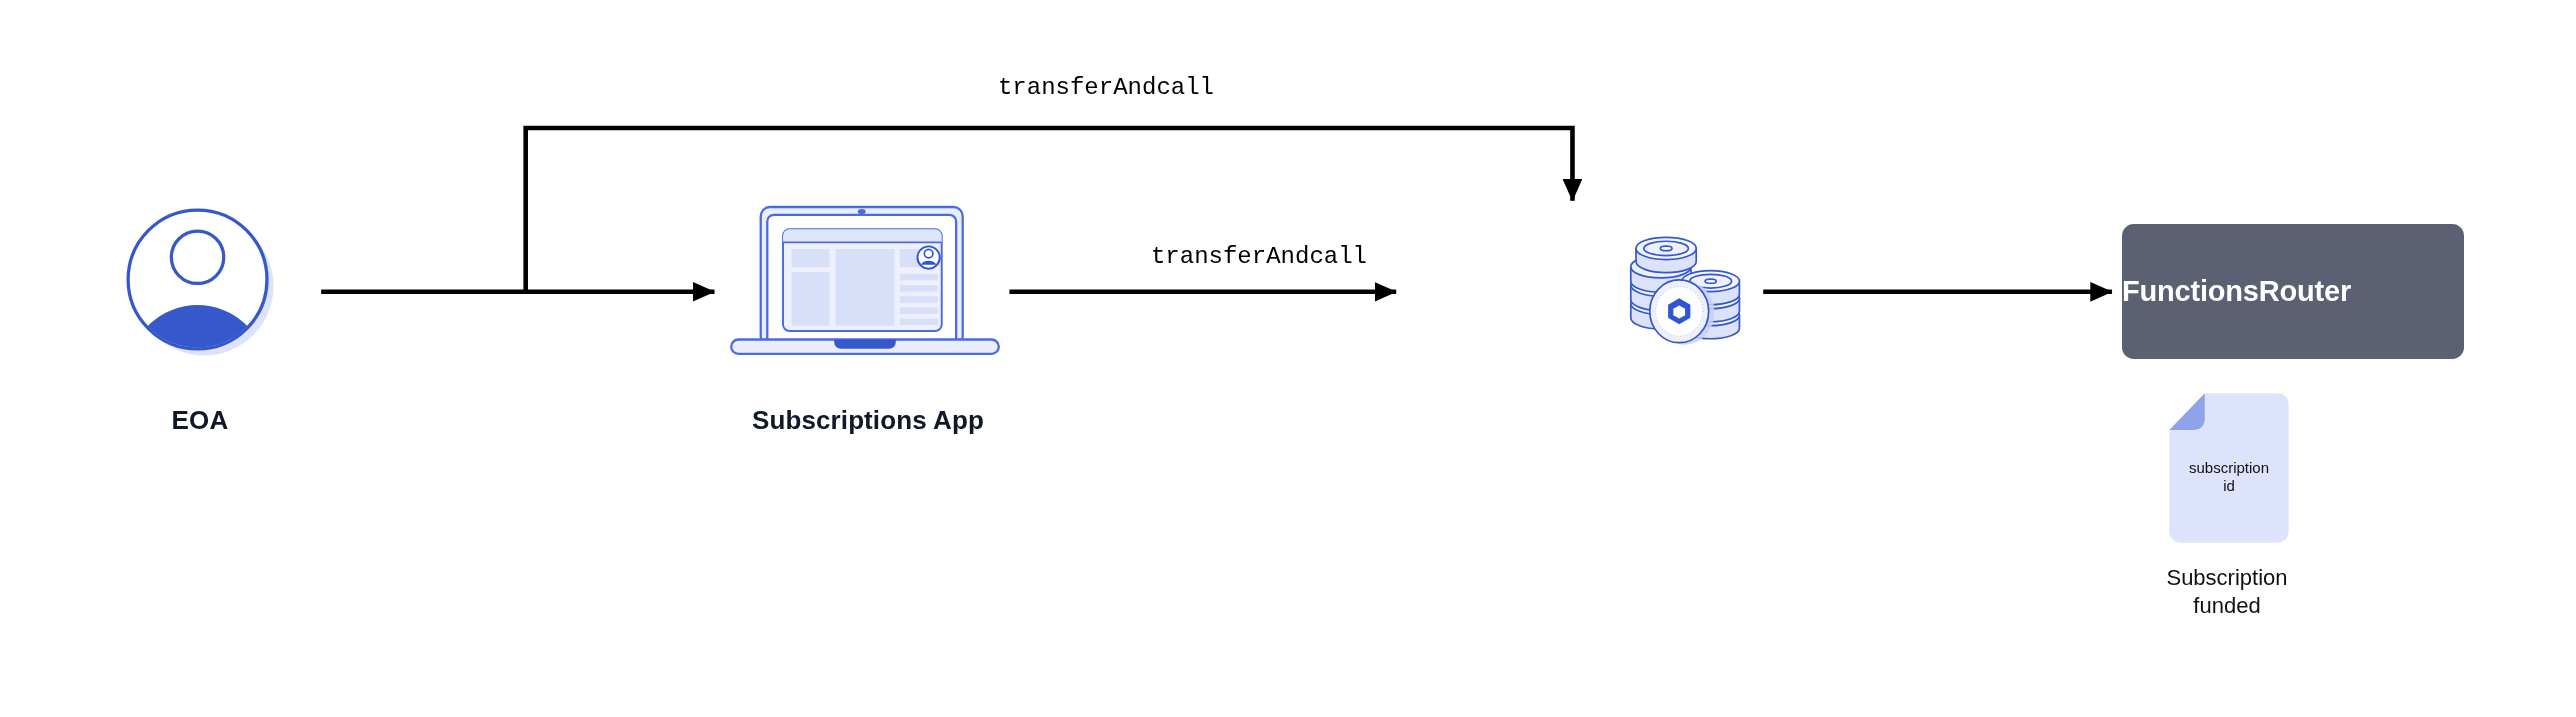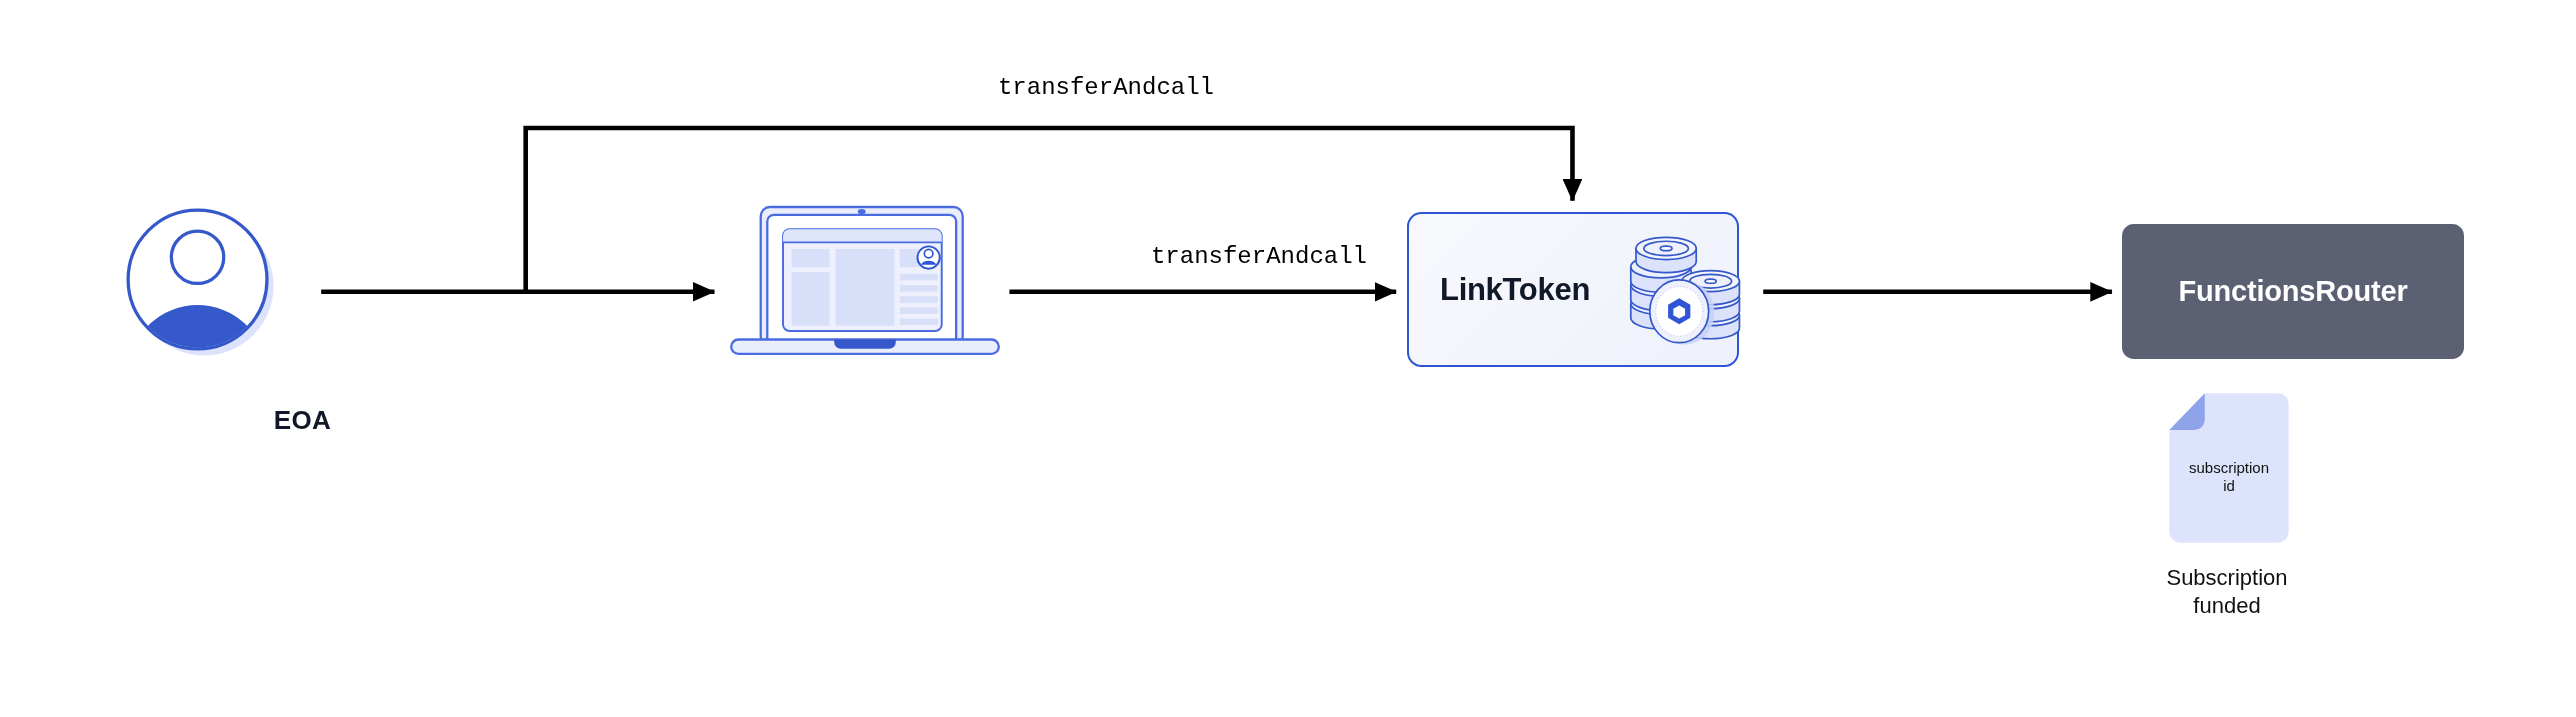--- a/index.html
+++ b/index.html
@@ -26,21 +26,21 @@
   
   .node-label {
     position: absolute;
     text-align: center;
     color: #111827;
     font-weight: bold;
     font-family: "Liberation Sans", sans-serif;
     white-space: nowrap;
     line-height: 1.15;
   }
-  .node-label.eoa      { font-size: 26px; left: 69px;  top: 406px;  width: 262px; letter-spacing: 0.3px; text-align: right; }
+  .node-label.eoa      { font-size: 26px; left: 69px;  top: 406px;  width: 262px; letter-spacing: 0.3px; }
   .node-label.app      { font-size: 26px; left: 714px; top: 406px;  width: 308px; letter-spacing: 0.1px; }
 
   
   .edge-label {
     position: absolute;
     font-family: "Liberation Mono", "DejaVu Sans Mono", monospace;
     font-size: 24px;
     color: #000000;
     white-space: nowrap;
     text-align: right;
@@ -68,21 +68,20 @@
     font-weight: bold;
     color: #111827;
     letter-spacing: -0.3px;
     white-space: nowrap;
   }
   .box-router {
     left: 2122px; top: 224px;
     width: 342px; height: 135px;
     background: #5b6072;
     border-radius: 11.8px;
-    justify-content: center;
   }
   .box-router .box-text {
     font-size: 29px;
     font-weight: bold;
     color: #ffffff;
     letter-spacing: -0.2px;
     white-space: nowrap;
   }
 
   
@@ -190,24 +189,22 @@
     <rect x="268" y="176" width="58" height="10" fill="#d7e0f8"></rect>
 
     <circle cx="312" cy="83" r="17" fill="#ffffff" stroke="#2f55d4" stroke-width="3"></circle>
     <circle cx="312" cy="77" r="6.5" fill="#ffffff" stroke="#2f55d4" stroke-width="2.6"></circle>
     <path d="M300,94 a13,10 0 0 1 24,0 z" fill="#2f55d4"></path>
 
     <path d="M22,208 h386 a10,10 0 0 1 0,22 H22 a10,10 0 0 1 0,-22 z" fill="#eaeefc" stroke="#4a6ce0" stroke-width="3.5"></path>
 
     <path d="M168,208 h94 a0,0 0 0 1 0,0 v4 a10,10 0 0 1 -10,10 h-74 a10,10 0 0 1 -10,-10 z" fill="#3558ca"></path>
   </svg>
-
-  <div class="box box-link">
-    <span class="box-text">LinkToken</span>
-  </div>
+  <div class="node-label app">Subscriptions App</div>
+
 
   <svg class="abs" style="left:1619px; top:226px; width:144px; height:128px;" viewBox="0 0 220 195" xmlns="http://www.w3.org/2000/svg">
     <g stroke="#3558ca" stroke-width="2.6" stroke-linejoin="round">
 
       <path d="M18,118 v22 a46,17 0 0 0 92,0 v-22 z" fill="#dbe2fa"></path>
       <ellipse cx="64" cy="118" rx="46" ry="17" fill="#eef1fd"></ellipse>
       <path d="M18,90 v22 a46,17 0 0 0 92,0 v-22 z" fill="#dbe2fa"></path>
       <ellipse cx="64" cy="90" rx="46" ry="17" fill="#eef1fd"></ellipse>
       <path d="M18,62 v22 a46,17 0 0 0 92,0 v-22 z" fill="#dbe2fa"></path>
       <ellipse cx="64" cy="62" rx="46" ry="17" fill="#eef1fd"></ellipse>

